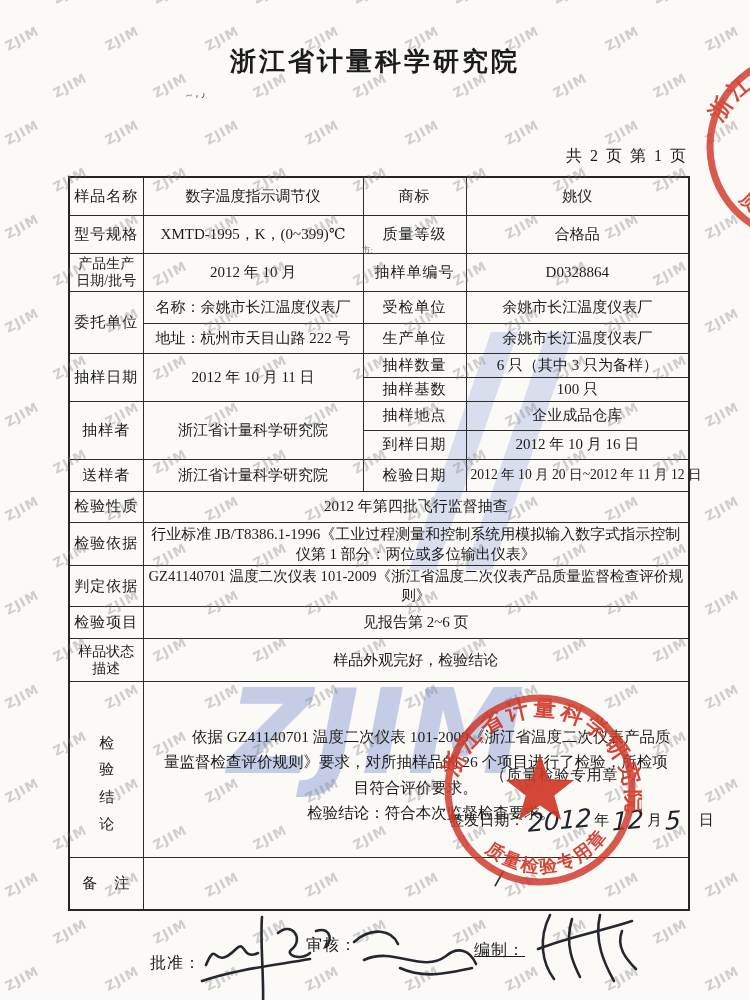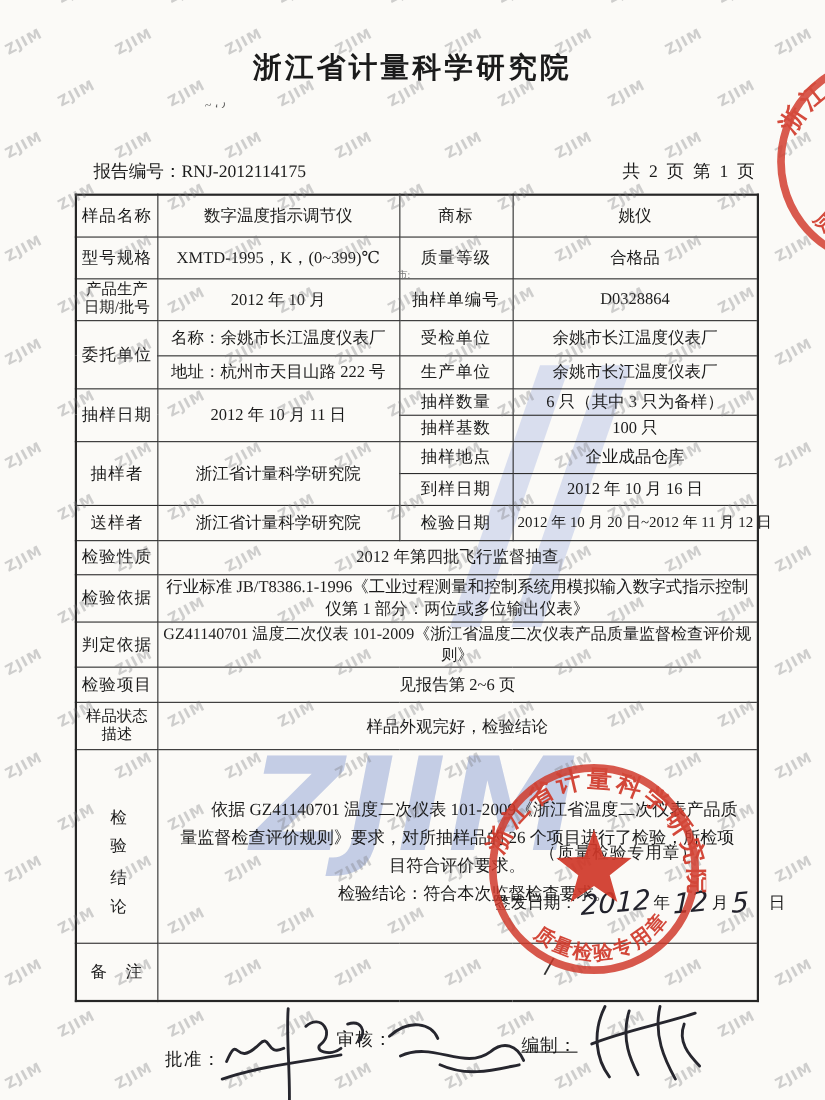--- a/index.html
+++ b/index.html
@@ -111,21 +111,20 @@
   <div class="big-slash" style="left:450px;top:332px;"></div>
   <div class="big-slash" style="left:506px;top:332px;"></div>
   <div class="big-wm-text">ZJIM</div>
 </div>
 
 <div class="layer" id="content">
 
   <div class="institute">浙江省计量科学研究院</div>
   <div class="title-mark">~ ، ٫</div>
 
-  <div class="report-no-line"><span>报告编号：</span><span>RNJ-2012114175</span></div>
   <div class="page-info">共 2 页 第 1 页</div>
 
   <table class="report">
     <colgroup>
         <col style="width:74px">
         <col style="width:220px">
         <col style="width:103px">
         <col style="width:223px">
       </colgroup>
 

